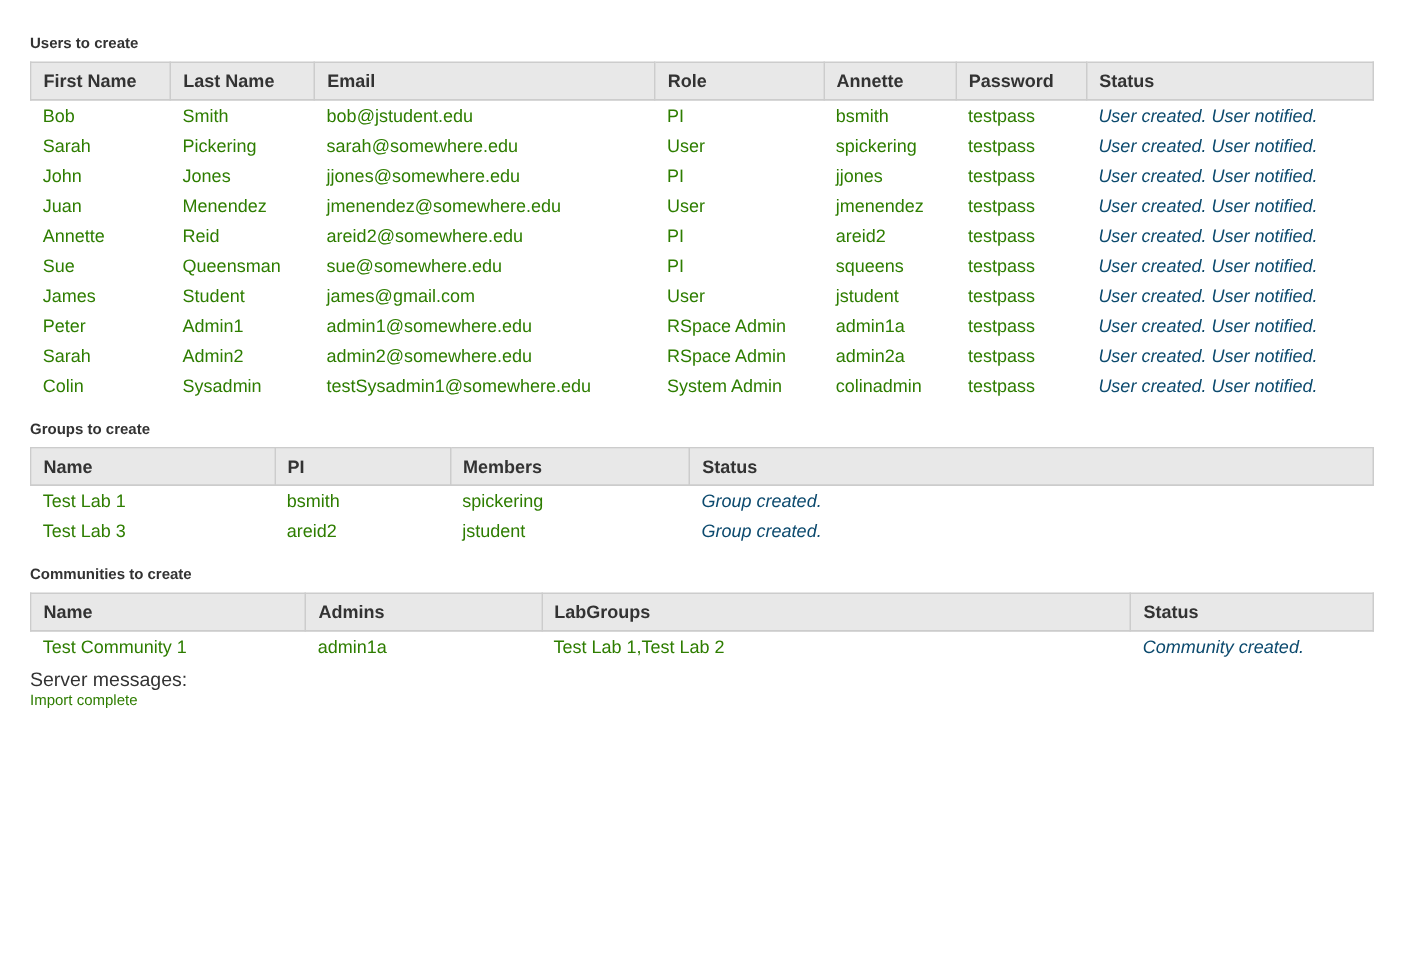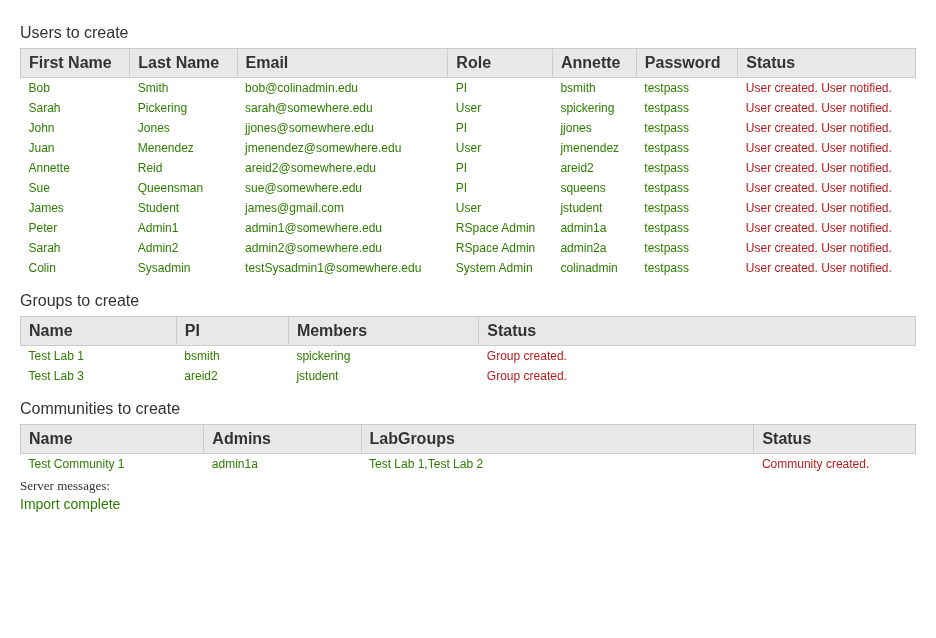--- a/index.html
+++ b/index.html
@@ -5,61 +5,61 @@
     * { box-sizing: border-box; margin: 0; padding: 0; }
     body {
       font-family: Arial, sans-serif;
       font-size: 13px;
       background: #fff;
       color: #333;
       padding: 10px 20px;
     }
     .section-title {
       color: #333;
-      font-size: 16px;
-      font-weight: normal;
+      font-size: 10px;
+      font-weight: bold;
       margin: 14px 0 6px 0;
     }
     table {
       border-collapse: collapse;
       width: 100%;
       margin-bottom: 4px;
     }
     thead tr {
       background-color: #e8e8e8;
     }
     thead th {
       text-align: left;
       padding: 5px 8px;
       font-weight: bold;
       color: #333;
-      font-size: 16px;
+      font-size: 12px;
       border: 1px solid #ccc;
     }
     tbody tr {
       background: #fff;
     }
     tbody td {
       padding: 3px 8px;
       color: #2e7d00;
       font-size: 12px;
       vertical-align: top;
     }
     .status-col {
-      color: #b91c1c;
+      color: #0c4a6e;
+      font-style: italic;
     }
     .server-messages {
       margin-top: 1px;
       color: #333;
       font-size: 13px;
-      font-family: Liberation Serif, serif;
     }
     .import-complete {
       color: #2e7d00;
-      font-size: 14px;
+      font-size: 10px;
       margin-top: 2px;
     }
   </style>
 </head>
 <body>
 
 <h2 class="section-title">Users to create</h2>
 <table>
   <thead>
     <tr>
@@ -69,21 +69,21 @@
       <th>Role</th>
       <th>Annette</th>
       <th>Password</th>
       <th>Status</th>
     </tr>
   </thead>
   <tbody id="users-tbody">
   <tr>
       <td>Bob</td>
       <td>Smith</td>
-      <td>bob@colinadmin.edu</td>
+      <td>bob@jstudent.edu</td>
       <td style="white-space:pre-line">PI</td>
       <td>bsmith</td>
       <td>testpass</td>
       <td class="status-col">User created. User notified.</td>
     </tr>
       <tr>
       <td>Sarah</td>
       <td>Pickering</td>
       <td>sarah@somewhere.edu</td>
       <td style="white-space:pre-line">User</td>

